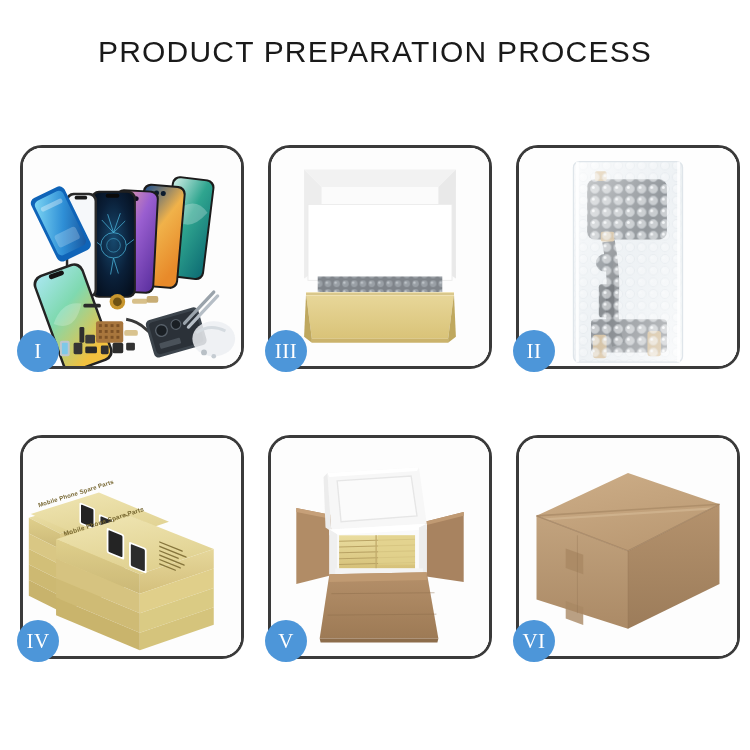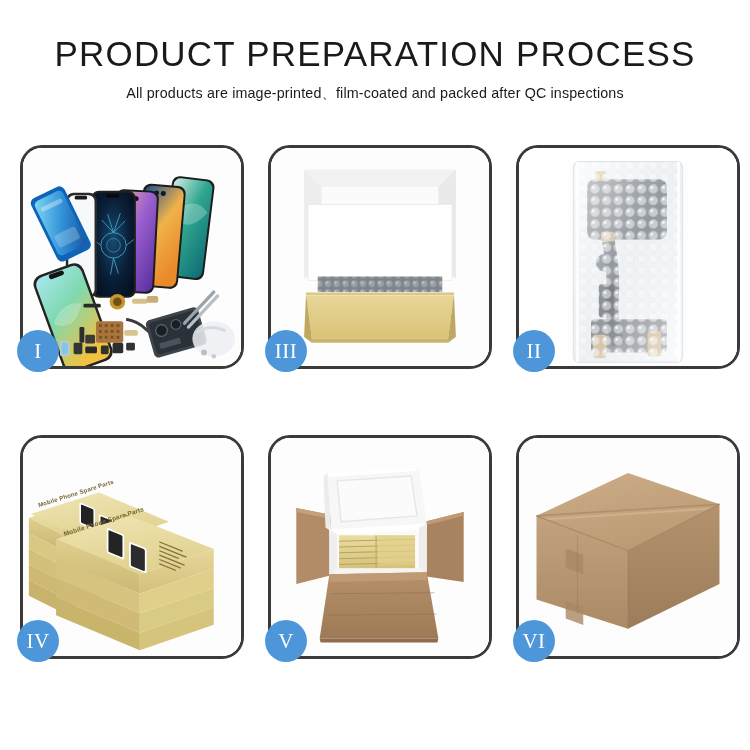--- a/index.html
+++ b/index.html
@@ -16,21 +16,21 @@
   }
 
   
   #header {
     width: 750px;
     padding-top: 36px;
     text-align: center;
   }
   #page-title {
     font-family: "Liberation Sans", sans-serif;
-    font-size: 35px;
+    font-size: 30px;
     font-weight: 400;
     letter-spacing: 1.2px;
     color: #1a1a1a;
     line-height: 1.05;
     margin: 0;
     white-space: nowrap;
   }
   #page-subtitle {
     font-family: "Liberation Sans", sans-serif;
     font-size: 14.3px;
@@ -90,21 +90,20 @@
     letter-spacing: 0.5px;
     z-index: 5;
     user-select: none;
   }
 </style>
 </head>
 <body>
 
 <div id="header">
   <h1 id="page-title">PRODUCT PREPARATION PROCESS</h1>
-  <p id="page-subtitle">All products are image-printed、film-coated and packed after QC inspections</p>
 </div>
 
 <div id="process-grid">
 
   <div class="process-panel">
     <div class="panel-photo">
       <svg viewBox="0 0 224 224" preserveAspectRatio="xMidYMid slice">
         <defs>
           <linearGradient id="p1blue" x1="0" y1="0" x2="1" y2="1">
             <stop offset="0%" stop-color="#7fd8f5"></stop>

